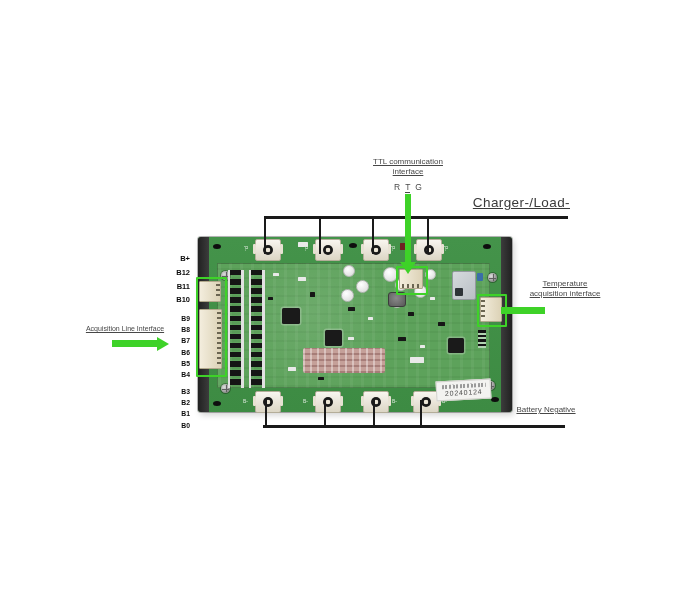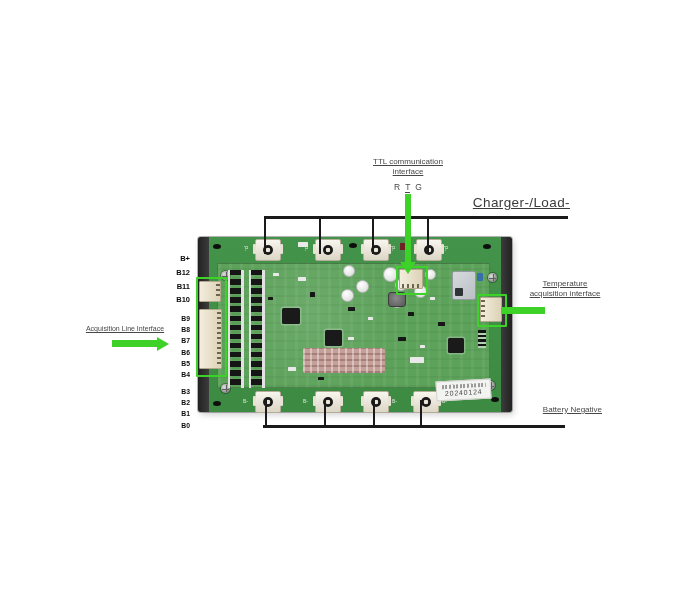--- a/index.html
+++ b/index.html
@@ -7,21 +7,21 @@
           font-family:"Liberation Sans",sans-serif;}
 
   
   .ann{position:absolute;color:#474747;z-index:5;text-decoration:underline;}
   .ttl-text{left:348px;top:157px;width:120px;text-align:center;font-size:8px;line-height:9.5px;}
   .ttl-pins{left:378px;top:182px;width:60px;text-align:center;font-size:8.5px;color:#4a4a4a;}
   .ttl-pins span{margin:0 2.5px;display:inline-block;}
   .ttl-pins span:nth-child(2){border-bottom:1.2px solid #4a4a4a;}
   .charger{left:446px;top:195px;width:124px;text-align:right;font-size:13.5px;color:#3a3a3a;letter-spacing:.4px;}
   .temp-text{left:503px;top:279px;width:124px;text-align:center;font-size:8px;line-height:9.5px;}
-  .batt-text{left:502px;top:405px;width:88px;text-align:right;font-size:8px;margin-left:12px;}
+  .batt-text{left:502px;top:405px;width:88px;text-align:center;font-size:8px;}
   .acq-text{left:60px;top:325px;width:130px;text-align:center;font-size:7px;white-space:nowrap;}
 
   
   .cells{position:absolute;left:150px;width:40px;text-align:right;color:#0c0c0c;font-weight:bold;
          list-style:none;margin:0;padding:0;z-index:5;}
   .cells.g1{top:252px;font-size:7.5px;line-height:13.8px;}
   .cells.g2{top:313px;font-size:6.8px;line-height:11.2px;}
   .cells.g3{top:386px;font-size:6.8px;line-height:11.2px;}
 
   

